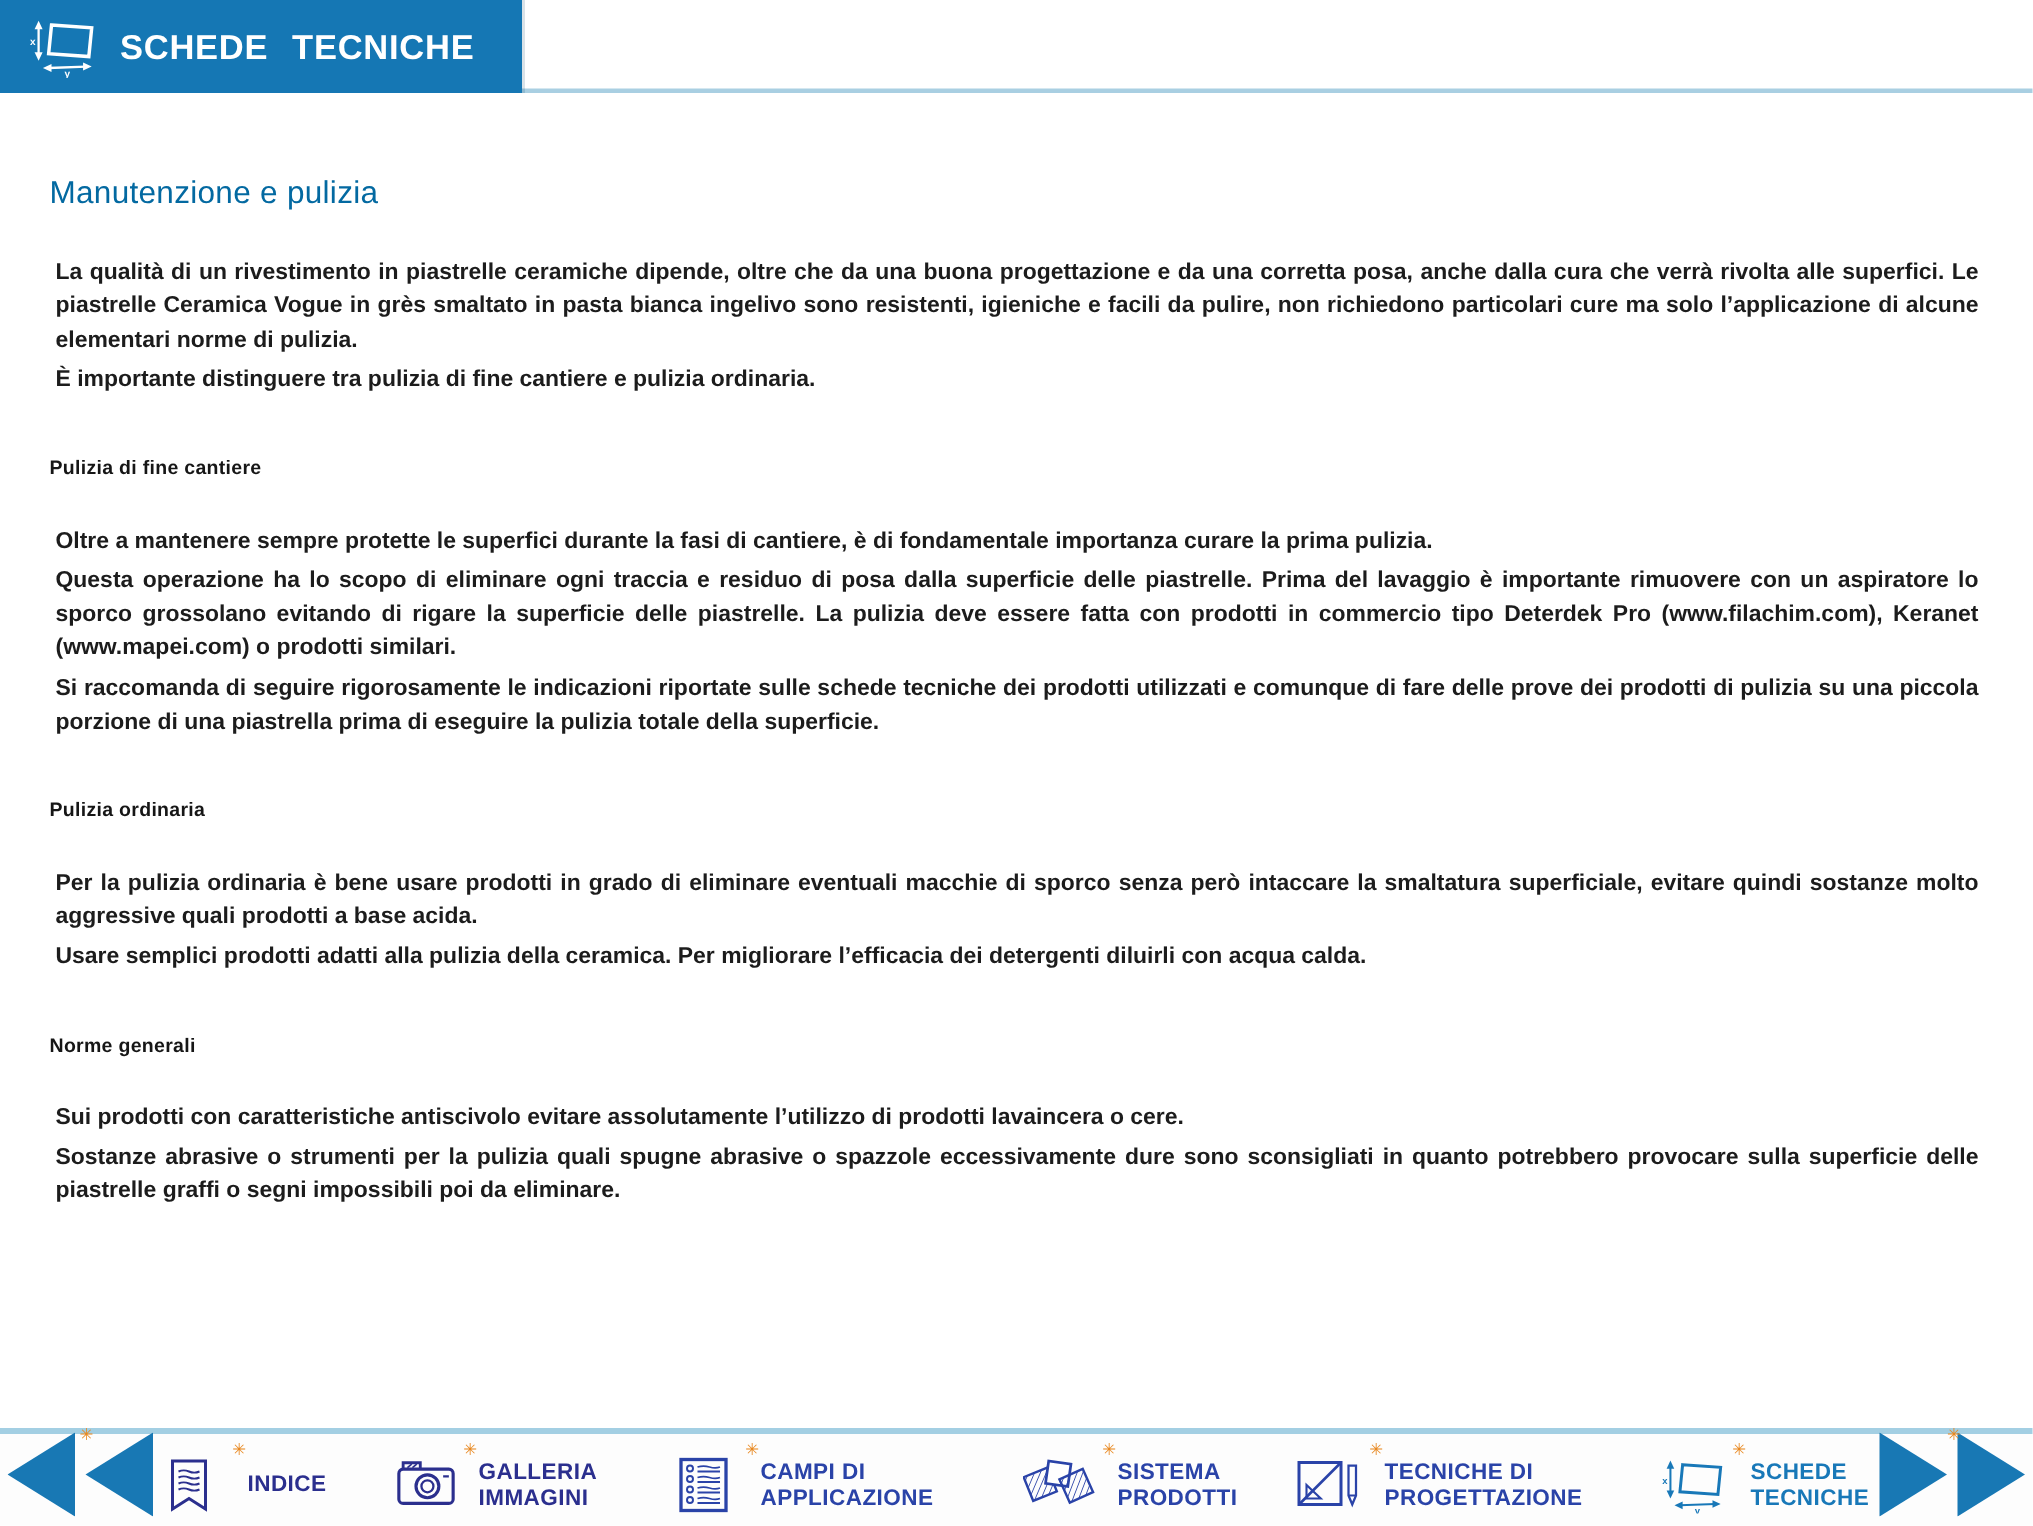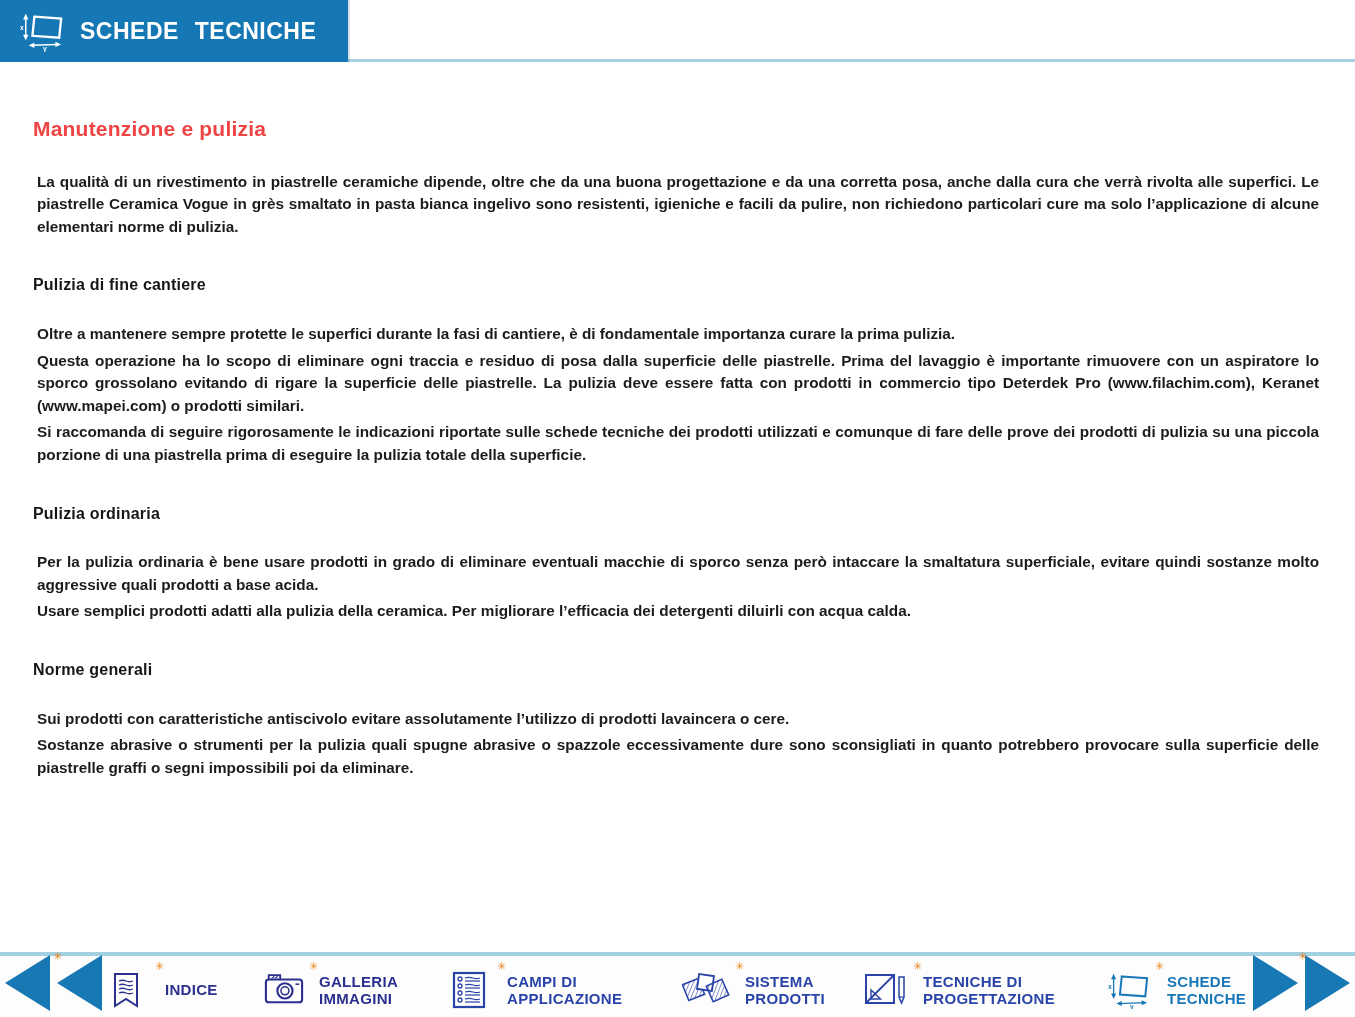--- a/index.html
+++ b/index.html
@@ -19,25 +19,25 @@
   .header-title{
     color:#ffffff;font-size:23px;font-weight:bold;letter-spacing:.5px;word-spacing:9px;
     white-space:nowrap;
   }
   
   .content{
     position:absolute;left:33px;right:32px;top:118px;color:#1c1c1c;
     font-size:15.3px;line-height:22.6px;
   }
   h1.page-title{
-    font-size:21px;font-weight:bold;margin:0 0 30px 0;color:#ef4444;letter-spacing:.2px;
+    font-size:21px;font-weight:normal;margin:0 0 30px 0;color:#0369a1;letter-spacing:.2px;
   }
   .para{margin:4px;text-align:justify;font-weight:bold;}
   h2.sec-heading{
-    font-size:16px;font-weight:bold;margin:36px 0 26px 0;color:#161616;letter-spacing:.2px;
+    font-size:13px;font-weight:bold;margin:36px 0 26px 0;color:#161616;letter-spacing:.2px;
   }
   h2.gap-lg{margin-top:36px;}
   
   .footer{position:absolute;left:0;bottom:0;width:100%;height:65px;background:#fdfdfd;}
   .footer-rule{position:absolute;top:0;left:0;width:100%;height:4px;background:#a3cfe3;}
   .nav-item{
     position:absolute;bottom:8px;display:flex;align-items:center;gap:17px;cursor:pointer;
   }
   .nav-item .nicon{width:38px;height:38px;flex:0 0 auto;position:relative;}
   .nav-label{
@@ -74,20 +74,21 @@
     <polygon points="43,35 37,32.2 37,37.8" fill="currentColor" stroke="none"></polygon>
     <text x="24" y="42" font-size="7" font-weight="bold">y</text>
   </svg>
   <span class="header-title">SCHEDE TECNICHE</span>
 </div>
 
 <div class="content">
   <h1 class="page-title">Manutenzione e pulizia</h1>
 
   <p class="para">La qualità di un rivestimento in piastrelle ceramiche dipende, oltre che da una buona progettazione e da una corretta posa, anche dalla cura che verrà rivolta alle superfici. Le piastrelle Ceramica Vogue in grès smaltato in pasta bianca ingelivo sono resistenti, igieniche e facili da pulire, non richiedono particolari cure ma solo l’applicazione di alcune elementari norme di pulizia.</p>
+  <p class="para">È importante distinguere tra pulizia di fine cantiere e pulizia ordinaria.</p>
 
   <h2 class="sec-heading">Pulizia di fine cantiere</h2>
   <p class="para">Oltre a mantenere sempre protette le superfici durante la fasi di cantiere, è di fondamentale importanza  curare la prima pulizia.</p>
   <p class="para">Questa operazione ha lo scopo di eliminare ogni traccia e residuo di posa dalla superficie delle piastrelle. Prima del lavaggio è importante rimuovere con un aspiratore lo sporco grossolano evitando di rigare la superficie delle piastrelle.  La pulizia deve essere fatta con prodotti in commercio tipo Deterdek Pro (www.filachim.com), Keranet (www.mapei.com) o prodotti similari.</p>
   <p class="para">Si raccomanda di seguire rigorosamente le indicazioni riportate sulle schede tecniche dei prodotti utilizzati e comunque di fare delle prove dei prodotti di pulizia su una piccola porzione di una piastrella prima di eseguire la pulizia totale della superficie.</p>
 
   <h2 class="sec-heading">Pulizia ordinaria</h2>
   <p class="para">Per la pulizia ordinaria è bene usare prodotti  in grado di eliminare eventuali macchie di sporco senza però intaccare la smaltatura superficiale, evitare quindi sostanze molto aggressive quali prodotti a base acida.</p>
   <p class="para">Usare semplici prodotti adatti alla pulizia della ceramica. Per migliorare l’efficacia dei detergenti  diluirli con acqua calda.</p>
 

